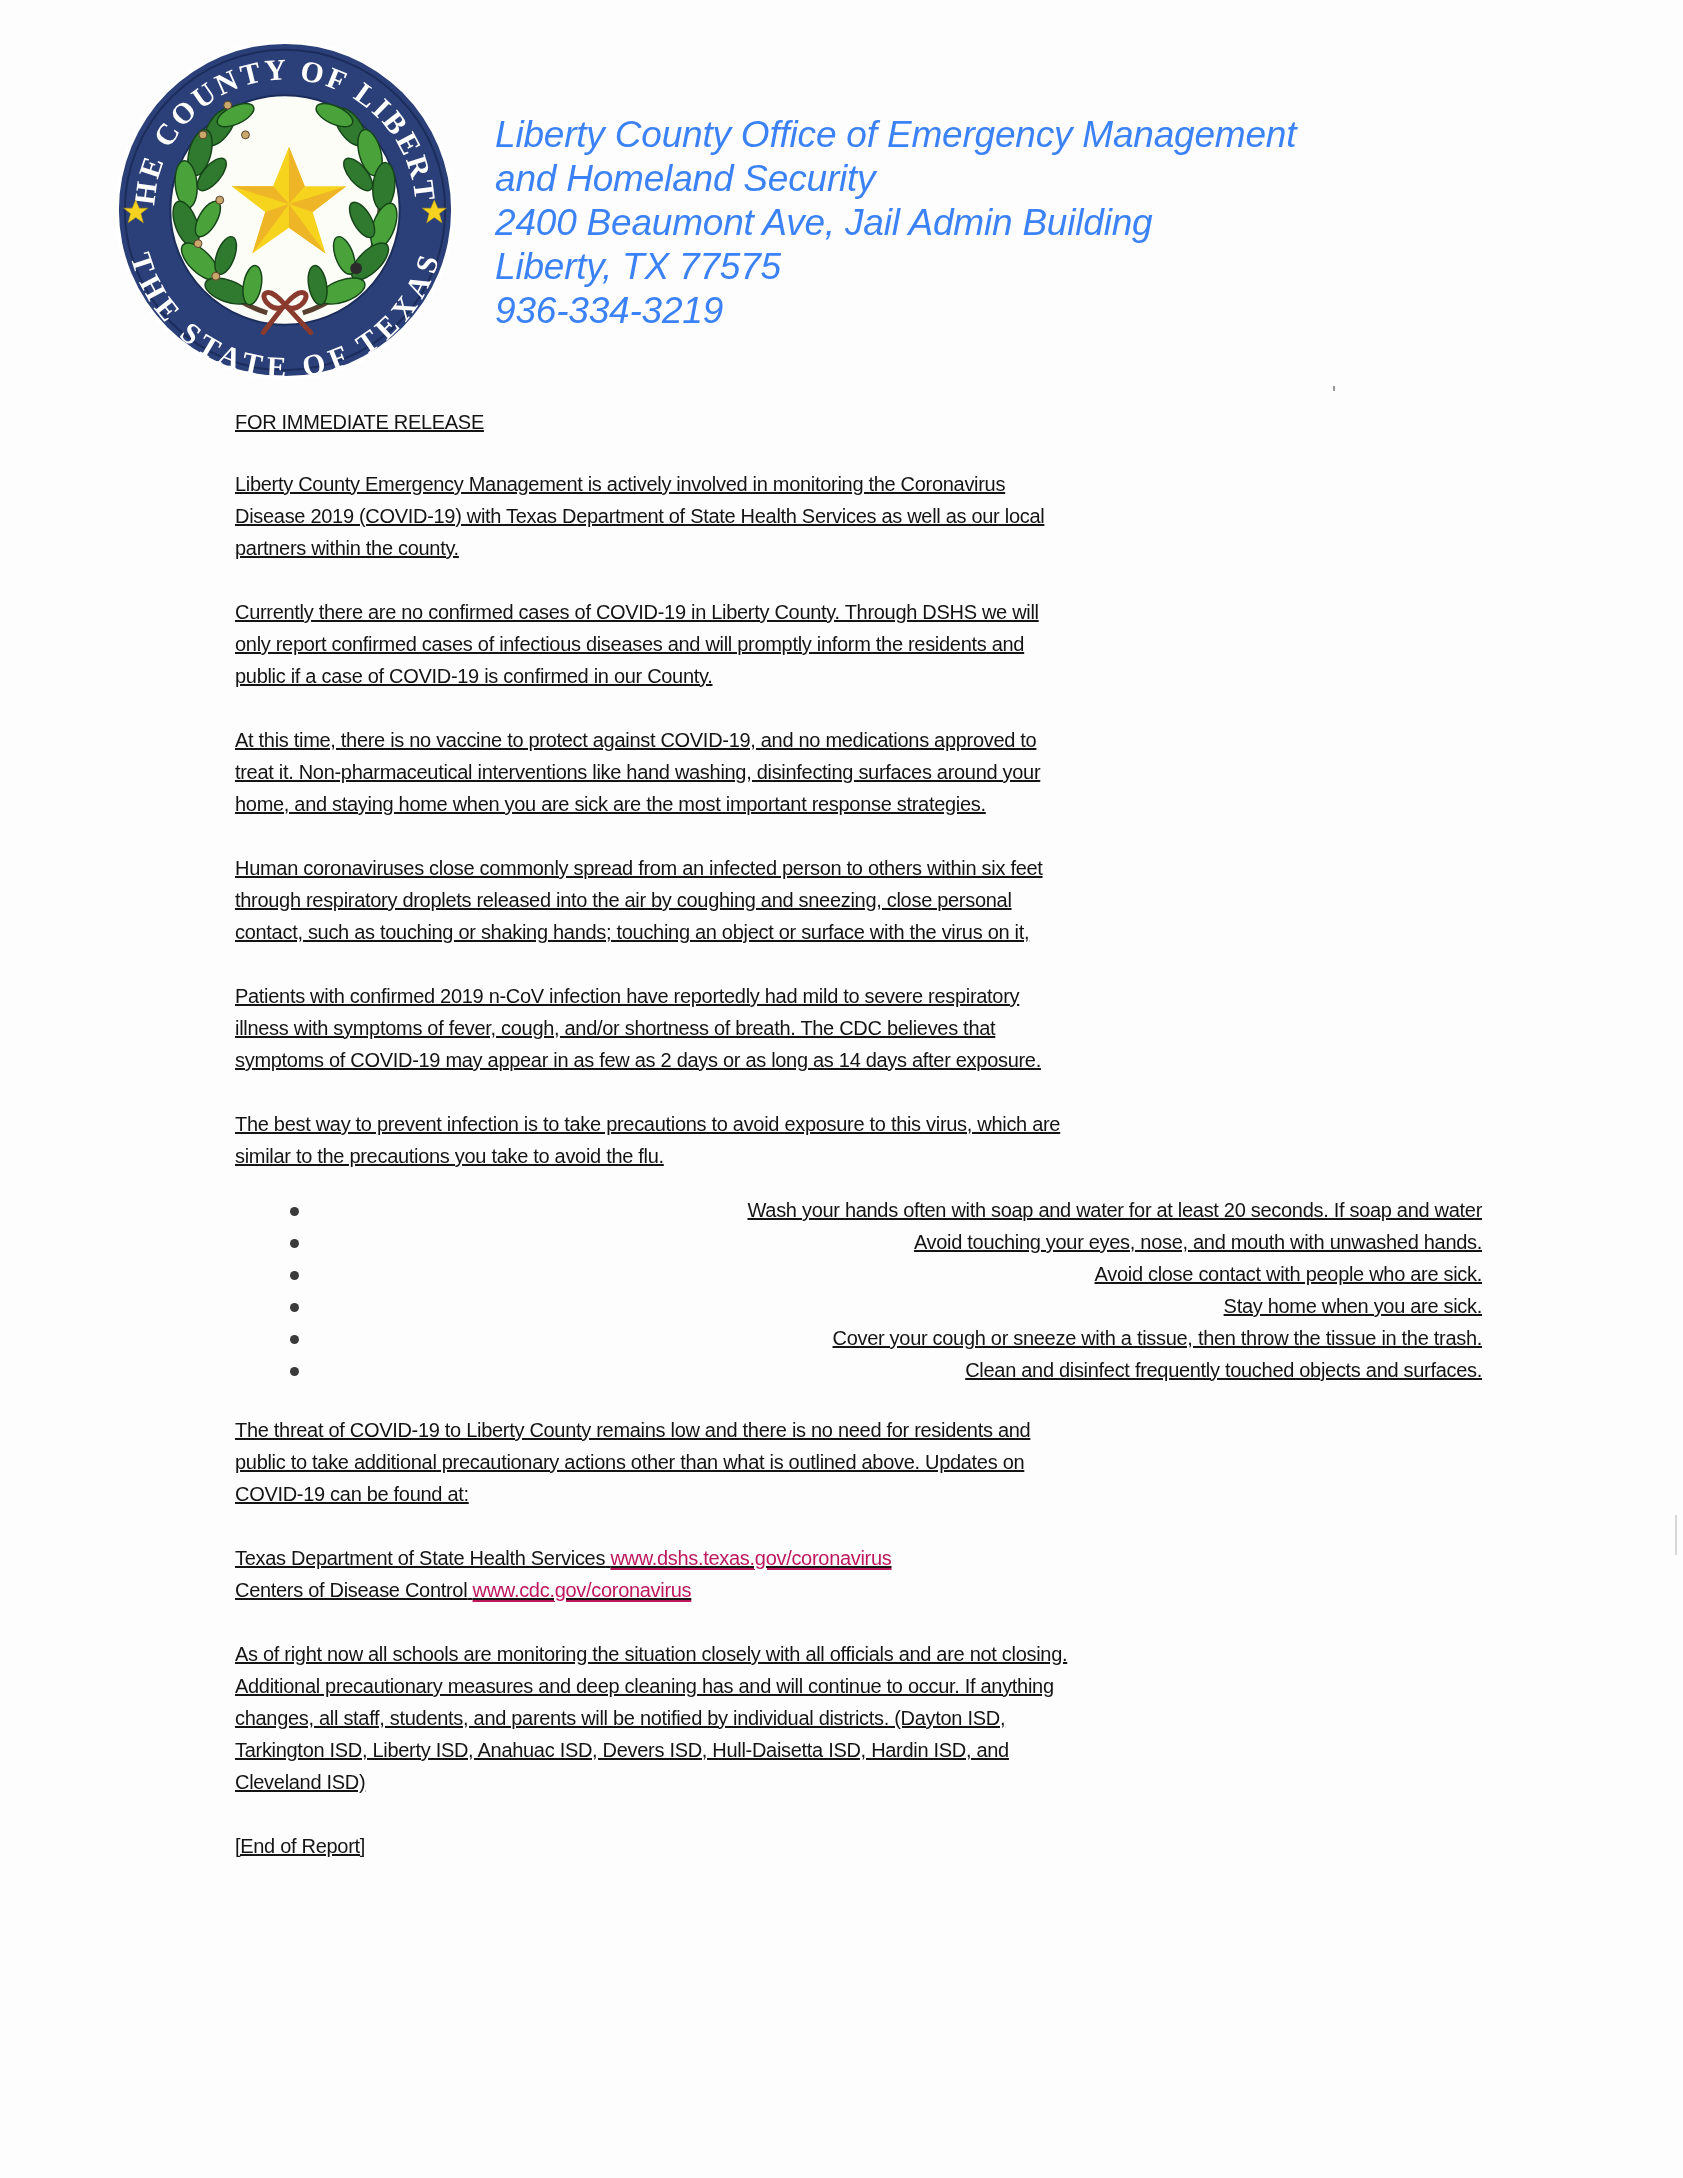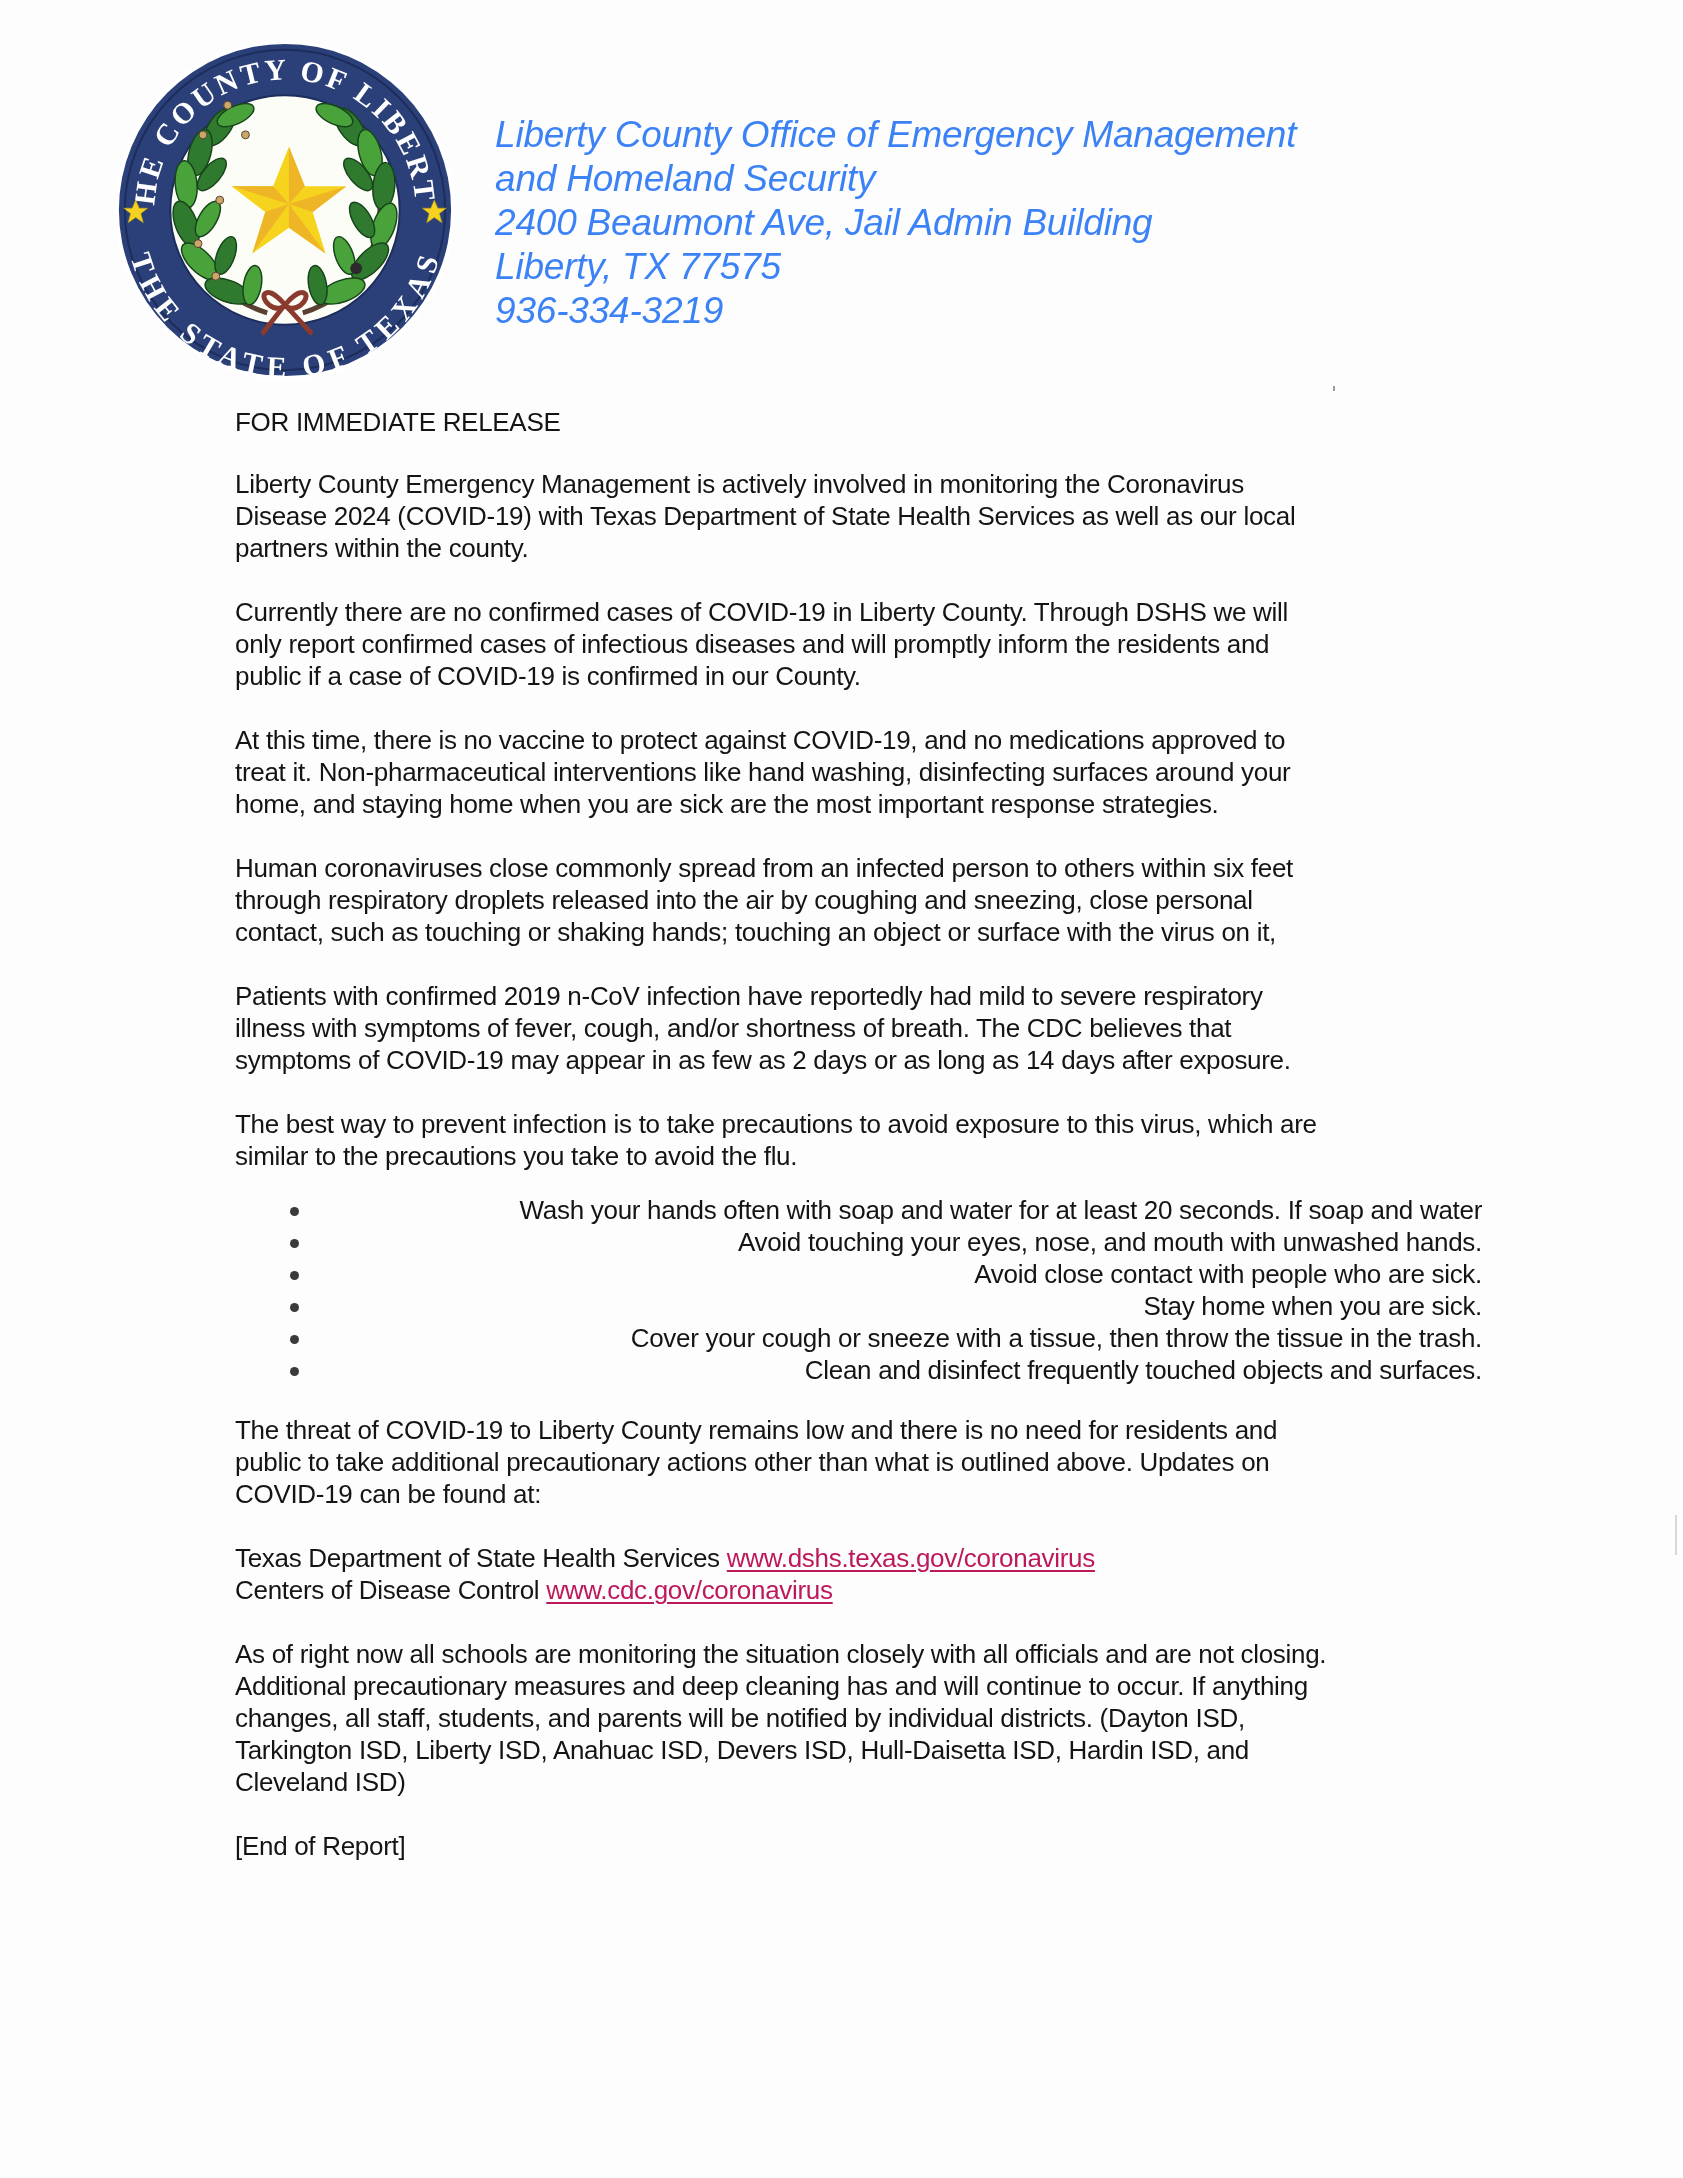--- a/index.html
+++ b/index.html
@@ -9,22 +9,22 @@
 
     
     .seal { position: absolute; left: 109px; top: 36px; width: 352px; height: 348px; }
 
     
     .header { position: absolute; left: 495px; top: 113px; width: 891px; text-align: left;
               color: #3b82f6; font-size: 37px; line-height: 44px; letter-spacing: -0.2px; font-style: italic; }
     .header div { white-space: nowrap; }
 
     
-    .body { position: absolute; left: 235px; top: 406px; width: 1247px; font-size: 26px;
-            line-height: 32px; letter-spacing: -0.3px; }
+    .body { position: absolute; left: 235px; top: 406px; width: 1247px; font-size: 20px;
+            line-height: 32px; letter-spacing: -0.3px; text-decoration: underline; }
     .line { white-space: nowrap; display: block; }
     .para { margin: 0 0 32px 0; }
     .release { margin: 0 0 30px 0; }
 
     .bullets { list-style: none; margin: 4px 0 28px 0; padding: 0; }
     .bullets li { position: relative; padding-left: 107px; text-align: right; }
     .bullets li .dot { position: absolute; left: 55px; top: 13px; width: 9px; height: 9px;
                        border-radius: 50%; background: #3a3a3a; }
 
     .links { margin: 0 0 32px 0; }
@@ -122,21 +122,21 @@
     <div>2400 Beaumont Ave, Jail Admin Building</div>
     <div>Liberty, TX 77575</div>
     <div>936-334-3219</div>
   </div>
 
   <div class="body">
     <div class="release">FOR IMMEDIATE RELEASE</div>
 
     <div class="para">
       <span class="line">Liberty County Emergency Management is actively involved in monitoring the Coronavirus</span>
-      <span class="line">Disease 2024 (COVID-19) with Texas Department of State Health Services as well as our local</span>
+      <span class="line">Disease 2019 (COVID-19) with Texas Department of State Health Services as well as our local</span>
       <span class="line">partners within the county.</span>
     </div>
 
     <div class="para">
       <span class="line">Currently there are no confirmed cases of COVID-19 in Liberty County.  Through DSHS we will</span>
       <span class="line">only report confirmed cases of infectious diseases and will promptly inform the residents and</span>
       <span class="line">public if a case of COVID-19 is confirmed in our County.</span>
     </div>
 
     <div class="para">

